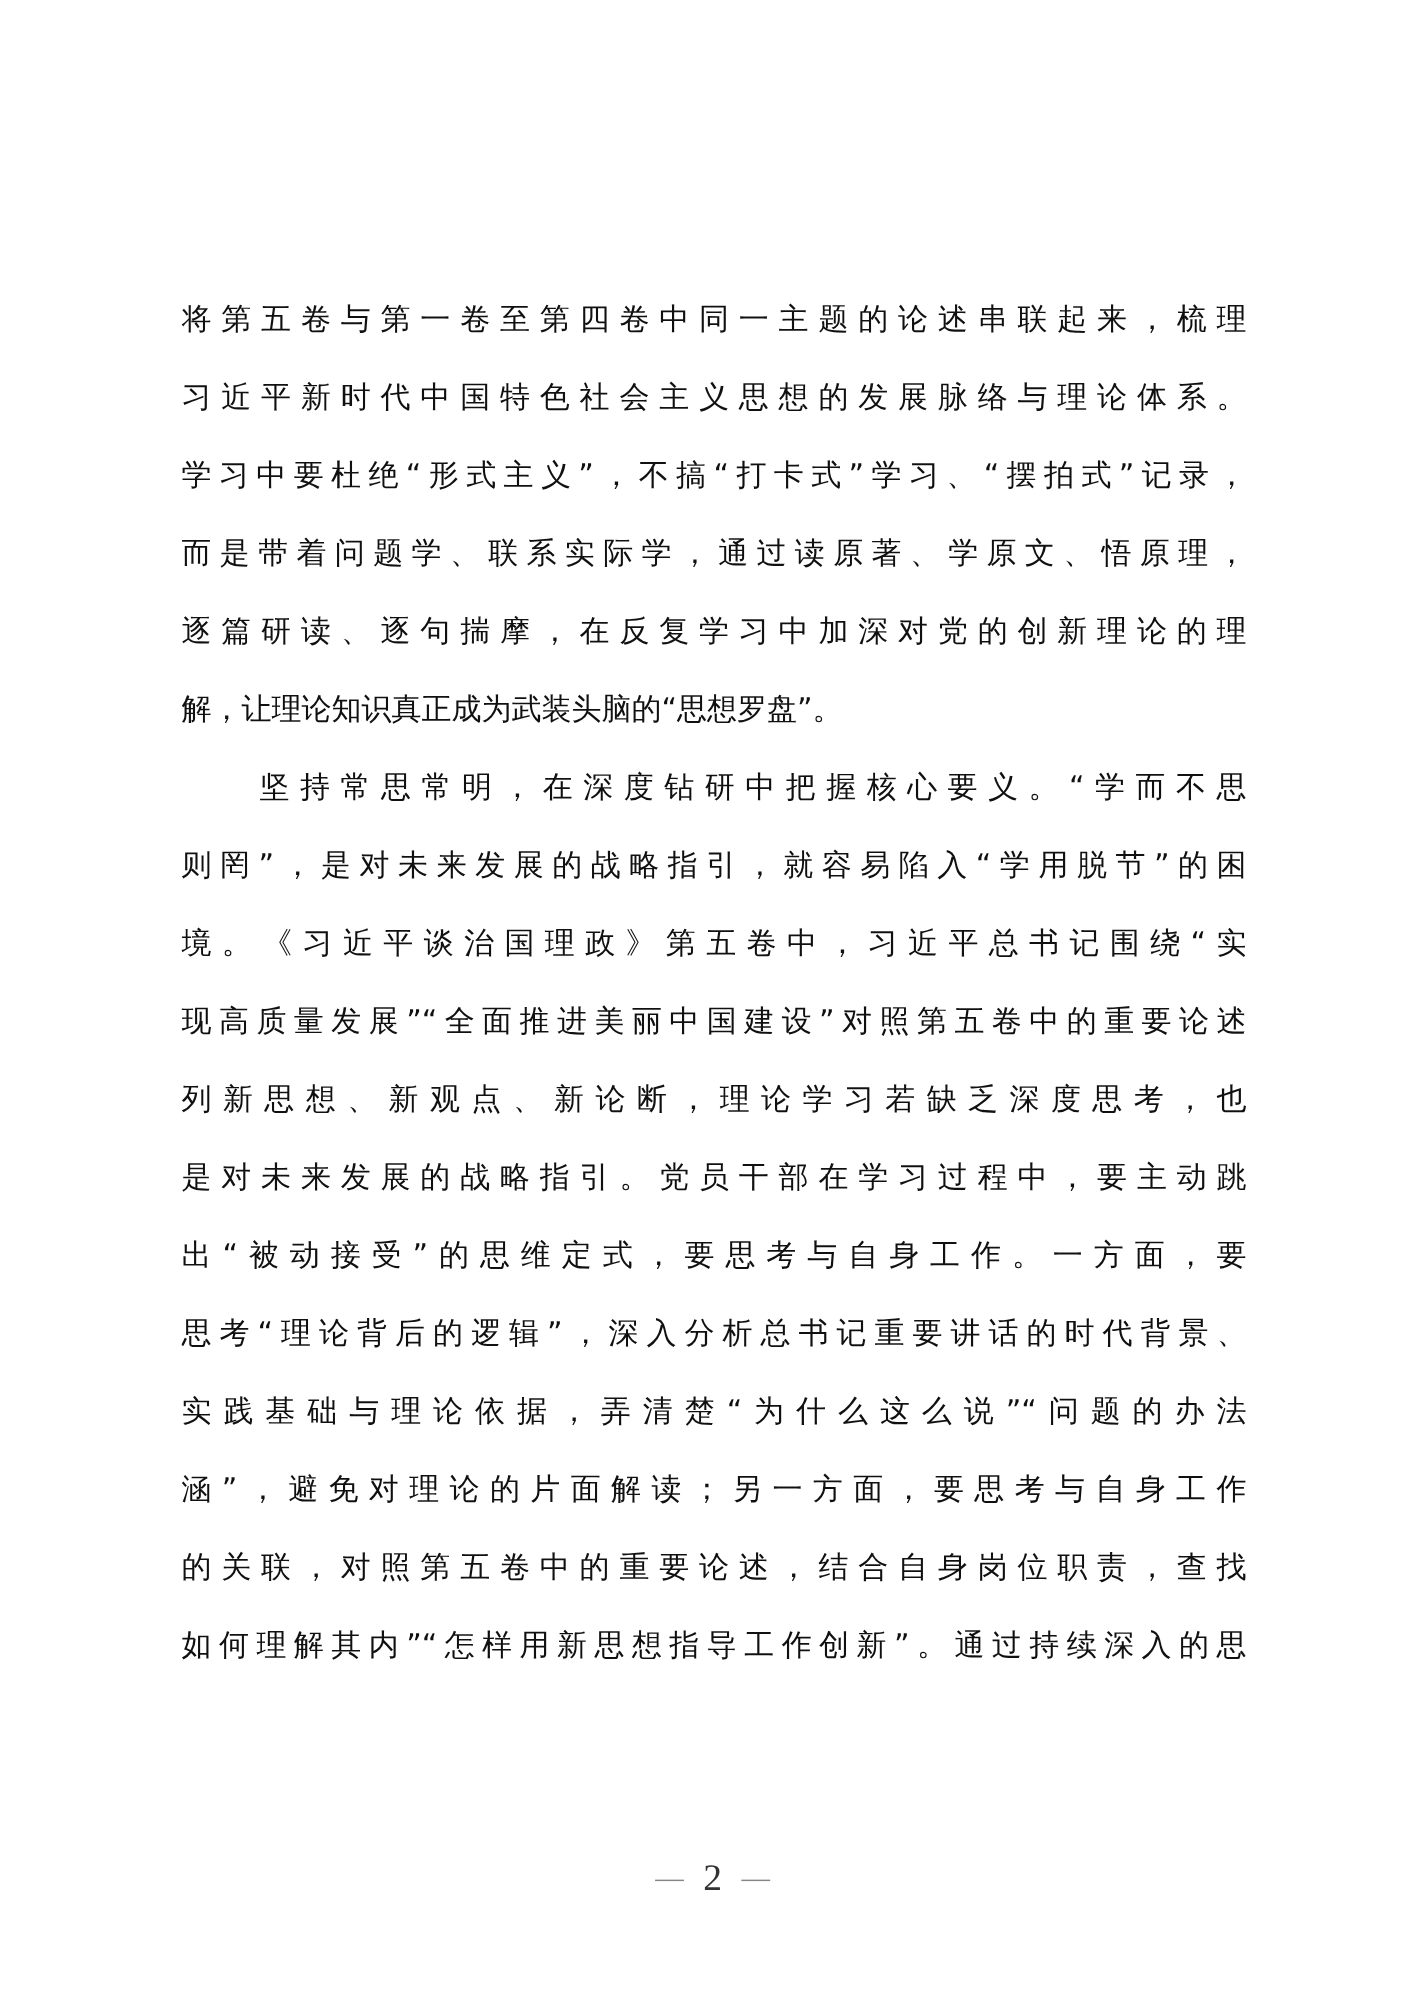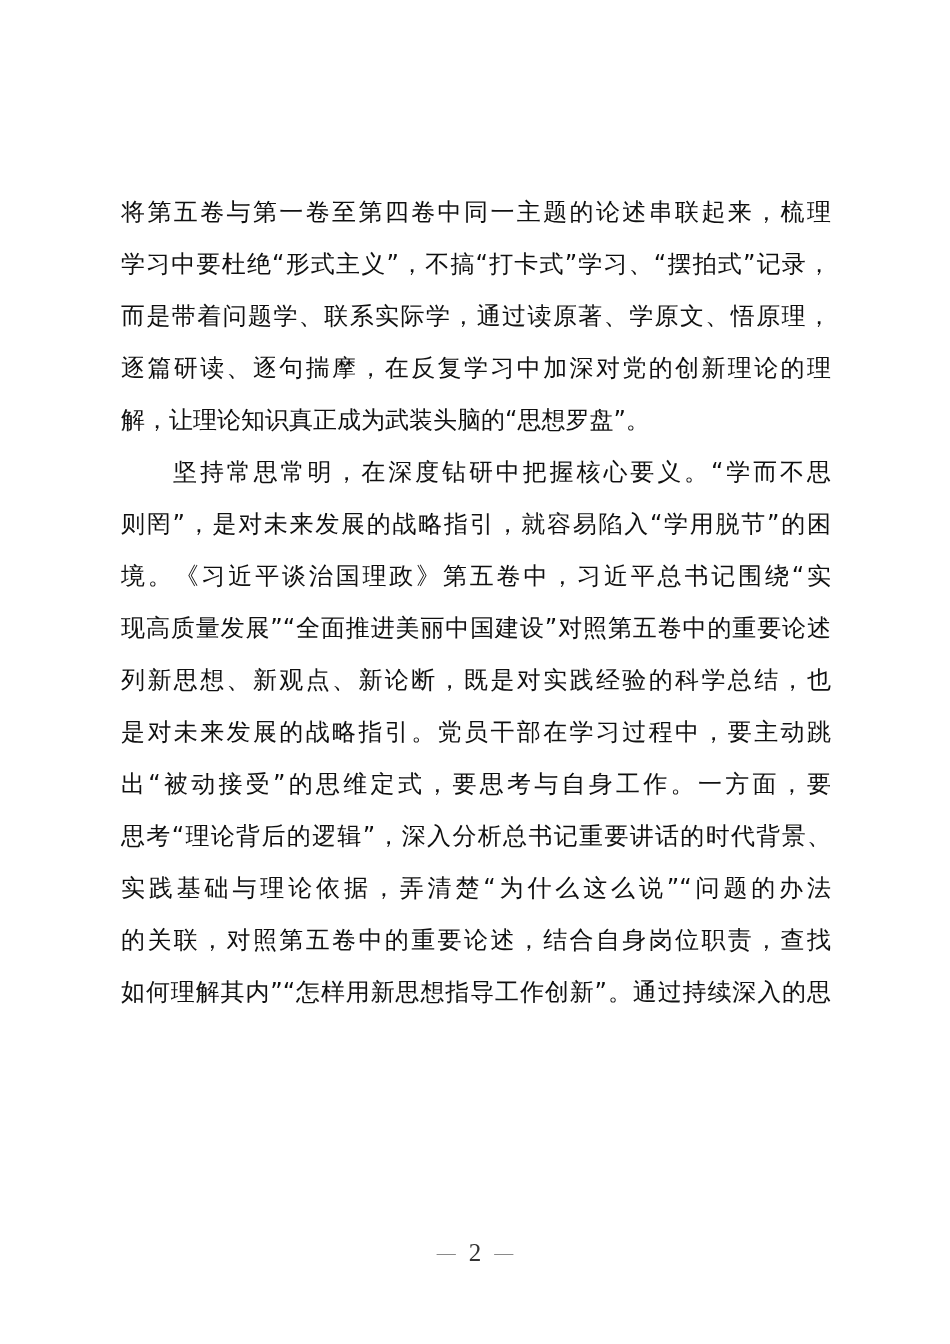--- a/index.html
+++ b/index.html
@@ -14,21 +14,21 @@
     background: #ffffff;
     overflow: hidden;
     font-family: "DejaVu Sans", sans-serif;
   }
   .text-block {
     position: absolute;
     left: 121px;
     top: 186px;
     width: 710px;
     color: #101010;
-    font-size: 24px;
+    font-size: 20px;
   }
   .paragraph {
     margin: 0;
     padding: 0;
   }
   .line {
     height: 52px;
     line-height: 52px;
     text-align: justify;
     text-align-last: justify;
@@ -65,35 +65,37 @@
   }
 </style>
 </head>
 <body>
 
 <div class="page">
 
   <div class="text-block">
     <div class="paragraph">
         <div class="line">将第五卷与第一卷至第四卷中同一主题的论述串联起来，梳理</div>
+        <div class="line">习近平新时代中国特色社会主义思想的发展脉络与理论体系。</div>
         <div class="line">学习中要杜绝“形式主义”，不搞“打卡式”学习、“摆拍式”记录，</div>
         <div class="line">而是带着问题学、联系实际学，通过读原著、学原文、悟原理，</div>
         <div class="line">逐篇研读、逐句揣摩，在反复学习中加深对党的创新理论的理</div>
         <div class="line flush">解，让理论知识真正成为武装头脑的“思想罗盘”。</div>
       </div>
     <div class="paragraph">
         <div class="line indent">坚持常思常明，在深度钻研中把握核心要义。“学而不思</div>
         <div class="line">则罔”，是对未来发展的战略指引，就容易陷入“学用脱节”的困</div>
         <div class="line">境。《习近平谈治国理政》第五卷中，习近平总书记围绕“实</div>
         <div class="line">现高质量发展”“全面推进美丽中国建设”对照第五卷中的重要论述</div>
-        <div class="line">列新思想、新观点、新论断，既是对实践经验的科学总结，也</div>
+        <div class="line">列新思想、新观点、新论断，理论学习若缺乏深度思考，也</div>
         <div class="line">是对未来发展的战略指引。党员干部在学习过程中，要主动跳</div>
         <div class="line">出“被动接受”的思维定式，要思考与自身工作。一方面，要</div>
         <div class="line">思考“理论背后的逻辑”，深入分析总书记重要讲话的时代背景、</div>
         <div class="line">实践基础与理论依据，弄清楚“为什么这么说”“问题的办法</div>
+        <div class="line">涵”，避免对理论的片面解读；另一方面，要思考与自身工作</div>
         <div class="line">的关联，对照第五卷中的重要论述，结合自身岗位职责，查找</div>
         <div class="line">如何理解其内”“怎样用新思想指导工作创新”。通过持续深入的思</div>
       </div>
   </div>
 
   <div class="footer">
     <span class="dash">—</span>
     <span class="pagenum">2</span>
     <span class="dash">—</span>
   </div>

